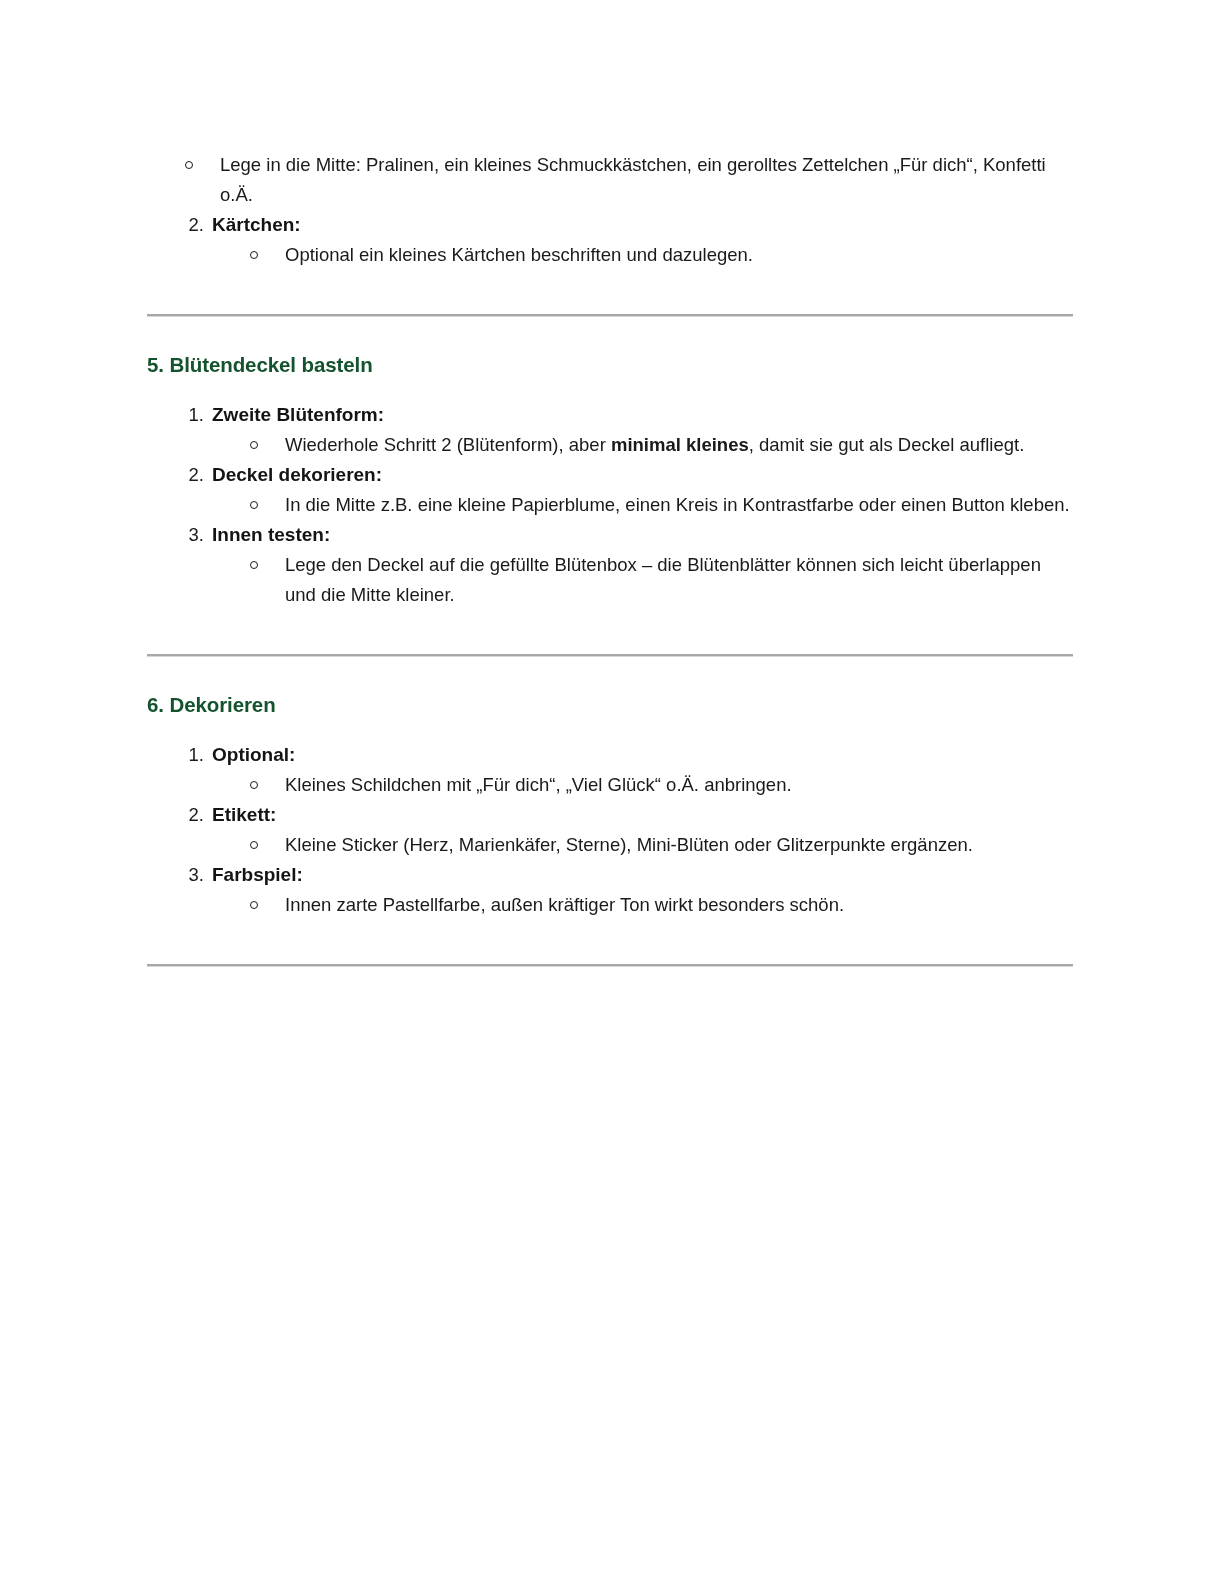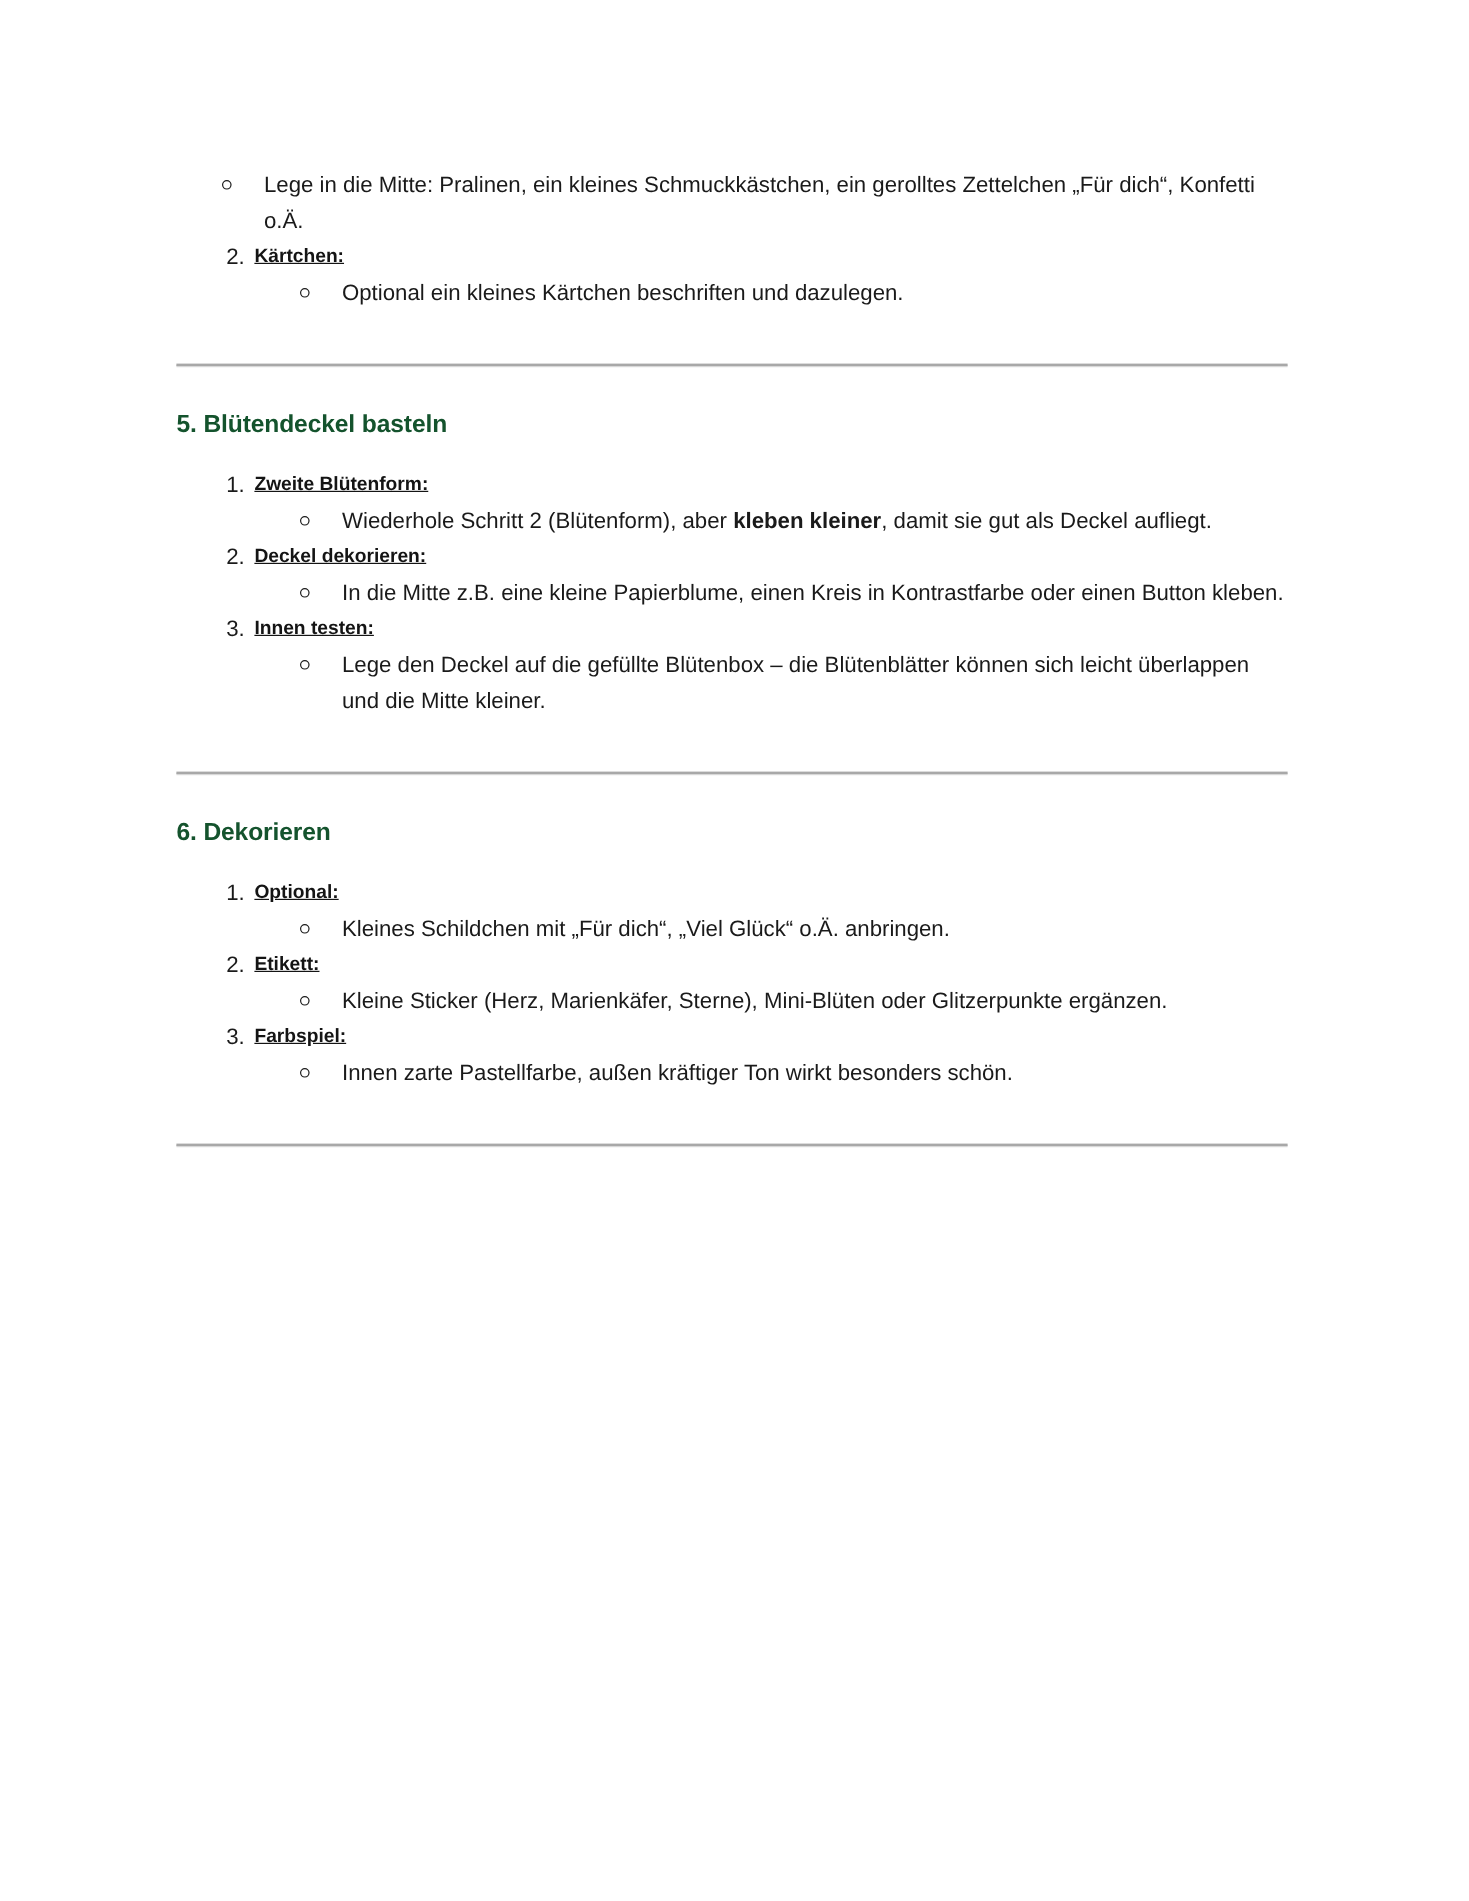--- a/index.html
+++ b/index.html
@@ -68,25 +68,24 @@
     left: 33px;
     top: 0;
     width: 24px;
     text-align: right;
     font-size: 18.5px;
     line-height: 30px;
     color: #1a1a1a;
   }
   .item-label {
     display: block;
-    font-size: 16px;
+    font-size: 19px;
     font-weight: bold;
     line-height: 30px;
     color: #141414;
-    text-decoration: underline;
   }
 
   
   ul.level2 {
     list-style: none;
     margin: 0;
     padding: 0;
   }
   ul.level2 > li {
     position: relative;
@@ -107,21 +106,21 @@
     box-sizing: border-box;
   }
   .sub-text {
     display: block;
   }
   .sub-text b {
     font-weight: bold;
   }
 
   
-  .block-top-first { padding-top: 139px; }
+  .block-top-first { padding-top: 139px; margin-top: 11px; }
   .gap-before-rule { height: 44px; }
   .gap-after-rule  { height: 36px; }
   .gap-heading-list { height: 22px; }
   .tail-space { height: 1px; }
 </style>
 </head>
 <body>
 
 <div class="page">
   <div class="content">
@@ -156,21 +155,21 @@
     <h2 class="section-heading">5. Blütendeckel basteln</h2>
     <div class="gap-heading-list"></div>
 
     <ol class="level1">
       <li>
         <span class="num-marker">1.</span>
         <span class="item-label">Zweite Blütenform:</span>
         <ul class="level2">
           <li>
             <span class="circle-marker"></span>
-            <span class="sub-text">Wiederhole Schritt 2 (Blütenform), aber <b>kleben kleiner</b>, damit sie gut als Deckel aufliegt.</span>
+            <span class="sub-text">Wiederhole Schritt 2 (Blütenform), aber <b>minimal kleines</b>, damit sie gut als Deckel aufliegt.</span>
           </li>
         </ul>
       </li>
       <li>
         <span class="num-marker">2.</span>
         <span class="item-label">Deckel dekorieren:</span>
         <ul class="level2">
           <li>
             <span class="circle-marker"></span>
             <span class="sub-text">In die Mitte z.B. eine kleine Papierblume, einen Kreis in Kontrastfarbe oder einen Button kleben.</span>

